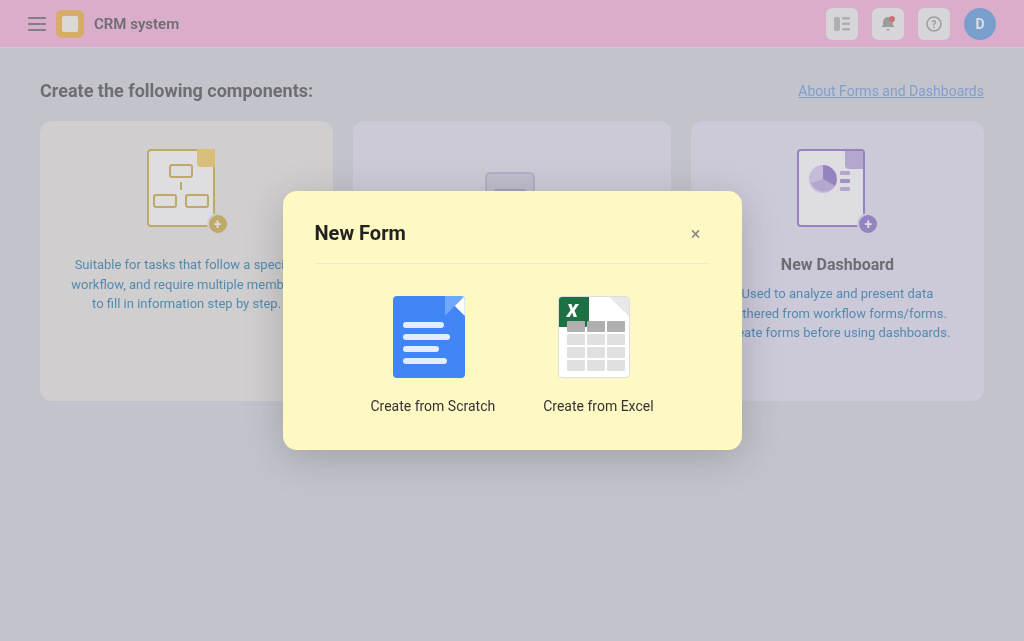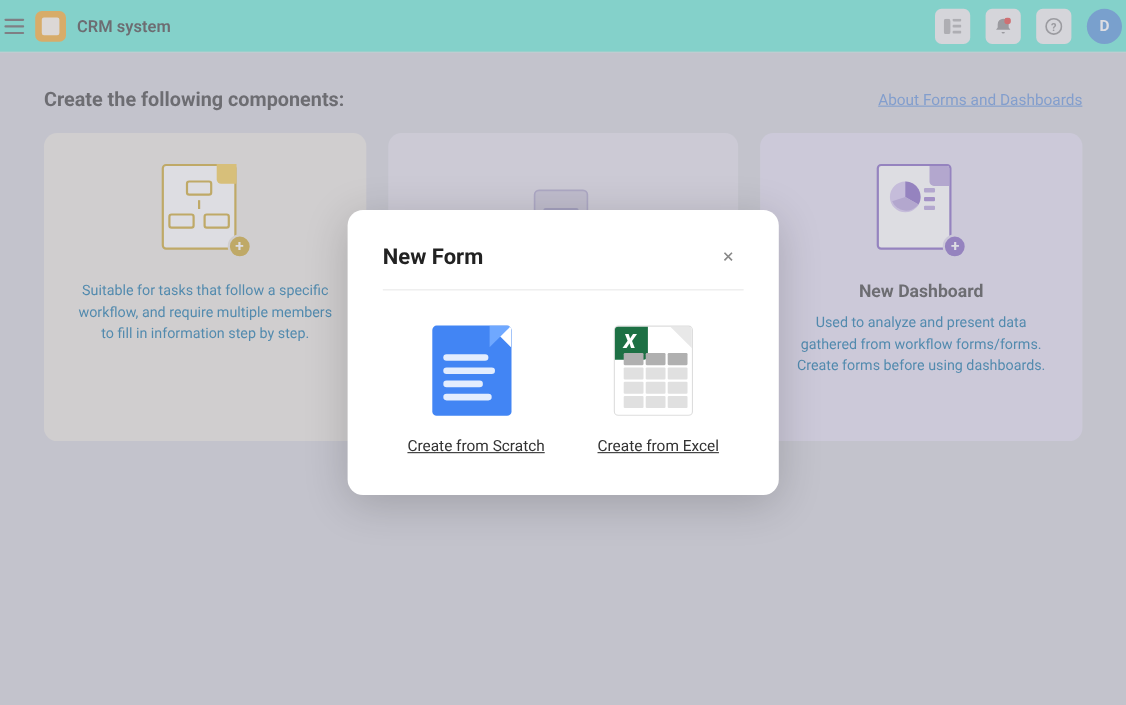--- a/index.html
+++ b/index.html
@@ -10,23 +10,23 @@
       height: 641px;
       overflow: hidden;
       position: relative;
     }
 
     
     .topnav {
       display: flex;
       align-items: center;
       justify-content: space-between;
-      background: #5eead4;
+      background: #f9a8d4;
       height: 48px;
-      padding: 0 4px;
+      padding: 0 28px;
       border-bottom: 1px solid #e0e0e0;
     }
     .topnav-left {
       display: flex;
       align-items: center;
       gap: 10px;
     }
     .hamburger-icon {
       display: flex;
       flex-direction: column;
@@ -291,23 +291,23 @@
       top: 0; left: 0; right: 0; bottom: 0;
       background: rgba(180, 180, 190, 0.45);
       display: flex;
       align-items: center;
       justify-content: center;
       z-index: 10;
     }
 
     
     .modal {
-      background: #ffffff;
+      background: #fef9c3;
       border-radius: 14px;
-      width: 392px;
+      width: 459px;
       padding: 28px 32px 36px;
       position: relative;
       box-shadow: 0 8px 40px rgba(0,0,0,0.18);
     }
     .modal-header {
       display: flex;
       justify-content: space-between;
       align-items: center;
       margin-bottom: 4px;
     }
@@ -340,21 +340,20 @@
     .modal-option {
       display: flex;
       flex-direction: column;
       align-items: center;
       gap: 14px;
       cursor: pointer;
     }
     .modal-option-label {
       font-size: 14px;
       color: #333;
-      text-decoration: underline;
     }
 
     
     .scratch-icon {
       width: 80px;
       height: 88px;
       position: relative;
     }
     .scratch-doc-bg {
       width: 72px;

